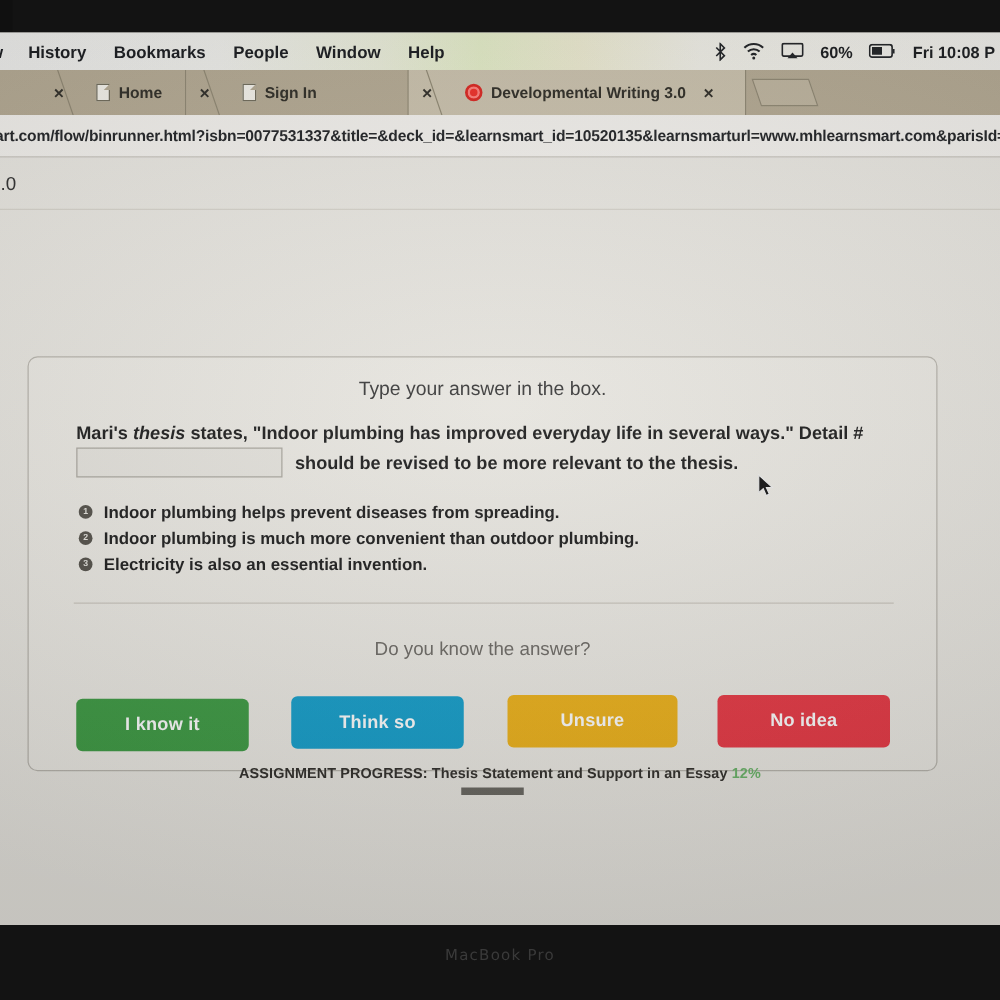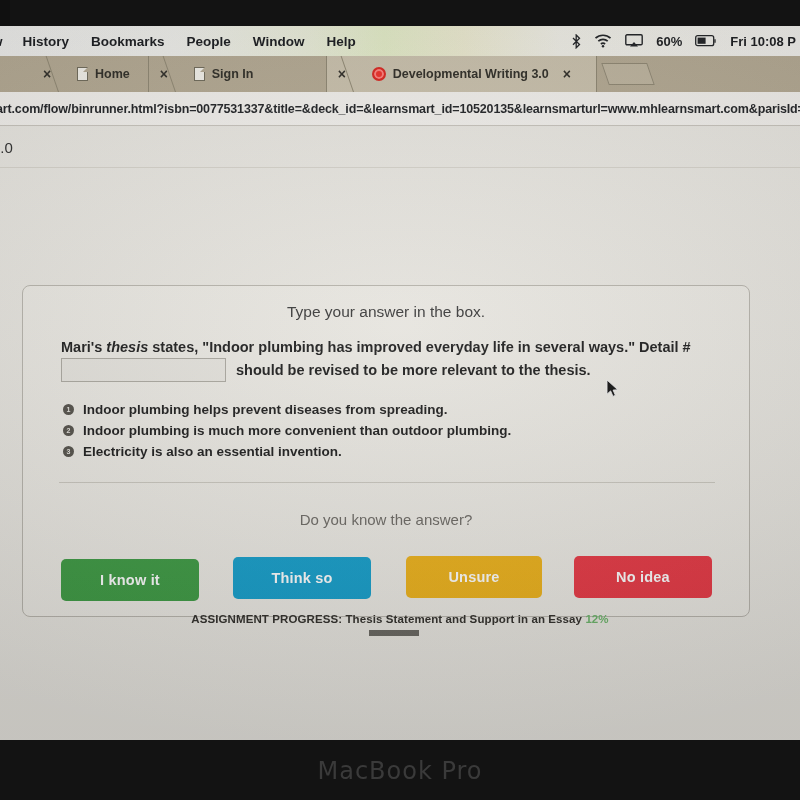--- a/index.html
+++ b/index.html
@@ -7,21 +7,21 @@
   body {
     font-family:"Liberation Sans", sans-serif;
     background:#141414;
     position:relative;
   }
 
   
   #bezel { position:absolute; inset:0; background:#131313; }
   #bezel-label {
     position:absolute; left:0; right:0; top:757px;
-    text-align:center; font-size:24px; letter-spacing:1px;
+    text-align:center; font-size:12px; letter-spacing:1px;
     color:#3a3a3a; font-family:"DejaVu Sans", sans-serif;
   }
   #left-bezel { position:absolute; left:0; top:0; width:10px; height:740px; background:#101010; }
 
   
   #screen {
     position:absolute; left:0; top:26px; width:800px; height:714px;
     background:#e8e6e0;
     overflow:hidden;
   }

